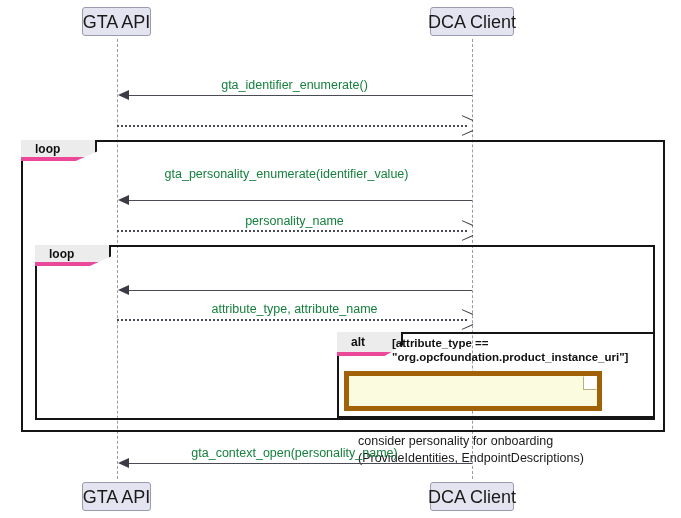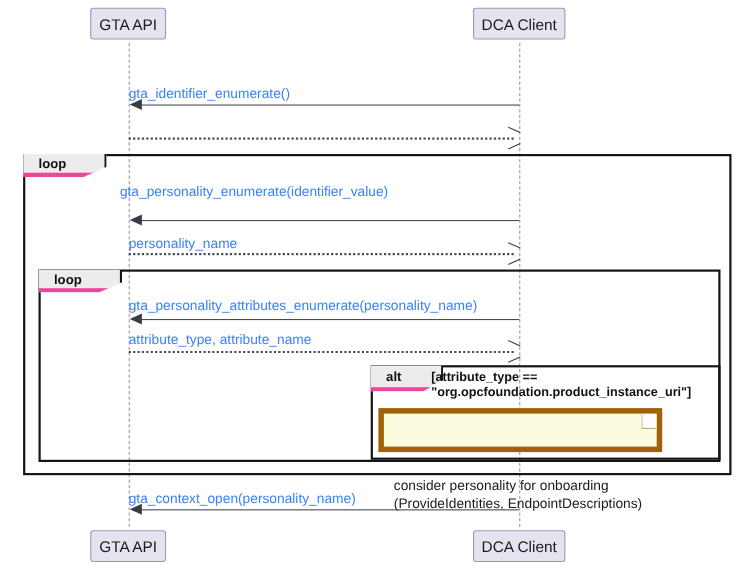--- a/index.html
+++ b/index.html
@@ -19,21 +19,21 @@
   }
 
   
   .participant {
     position: absolute;
     box-sizing: border-box;
     background: #e4e4f0;
     border: 1px solid #9a9ab0;
     border-radius: 3px;
     color: #1a1a1a;
-    font-size: 14px;
+    font-size: 18px;
     line-height: 1;
     display: flex;
     align-items: center;
     justify-content: center;
     white-space: nowrap;
   }
 
   
   .lifeline {
     position: absolute;
@@ -69,24 +69,25 @@
     color: #111111;
     font-size: 11.5px;
     font-weight: bold;
     line-height: 1.25;
     white-space: pre;
   }
 
   
   .msg-label {
     position: absolute;
-    color: #3b82f6;
+    color: #15803d;
     font-size: 12.5px;
     line-height: 1;
     white-space: nowrap;
+    text-align: center;
   }
   .msg-line {
     position: absolute;
     height: 0;
   }
   .msg-line.solid  { border-top: 1px solid #4a4a55; }
   .msg-line.dotted { border-top: 2px dotted #4a4a55; }
 
   .arrowhead {
     position: absolute;
@@ -181,21 +182,20 @@
 
   <div class="msg-label" style="left:117px; top:215px; width:355px;">personality_name</div>
   <div class="msg-line dotted" style="left:117px; top:230px; width:350px;"></div>
   <div class="arrowhead open-right" style="left:461px; top:225px;"></div>
 
   <div class="fragment" style="left:35px; top:245px; width:620px; height:175px;"></div>
   <div class="fragment-label" style="left:35px; top:245px; width:76px; height:21px;">
     <span>loop</span>
   </div>
 
-  <div class="msg-label" style="left:117px; top:272px; width:355px;">gta_personality_attributes_enumerate(personality_name)</div>
   <div class="msg-line solid" style="left:120px; top:290px; width:352px;"></div>
   <div class="arrowhead left" style="left:118px; top:285px;"></div>
 
   <div class="msg-label" style="left:117px; top:303px; width:355px;">attribute_type, attribute_name</div>
   <div class="msg-line dotted" style="left:117px; top:319px; width:350px;"></div>
   <div class="arrowhead open-right" style="left:461px; top:314px;"></div>
 
   <div class="fragment" style="left:337px; top:332px; width:318px; height:86px;"></div>
   <div class="fragment-label" style="left:337px; top:332px; width:66px; height:24px;">
     <span>alt</span>

